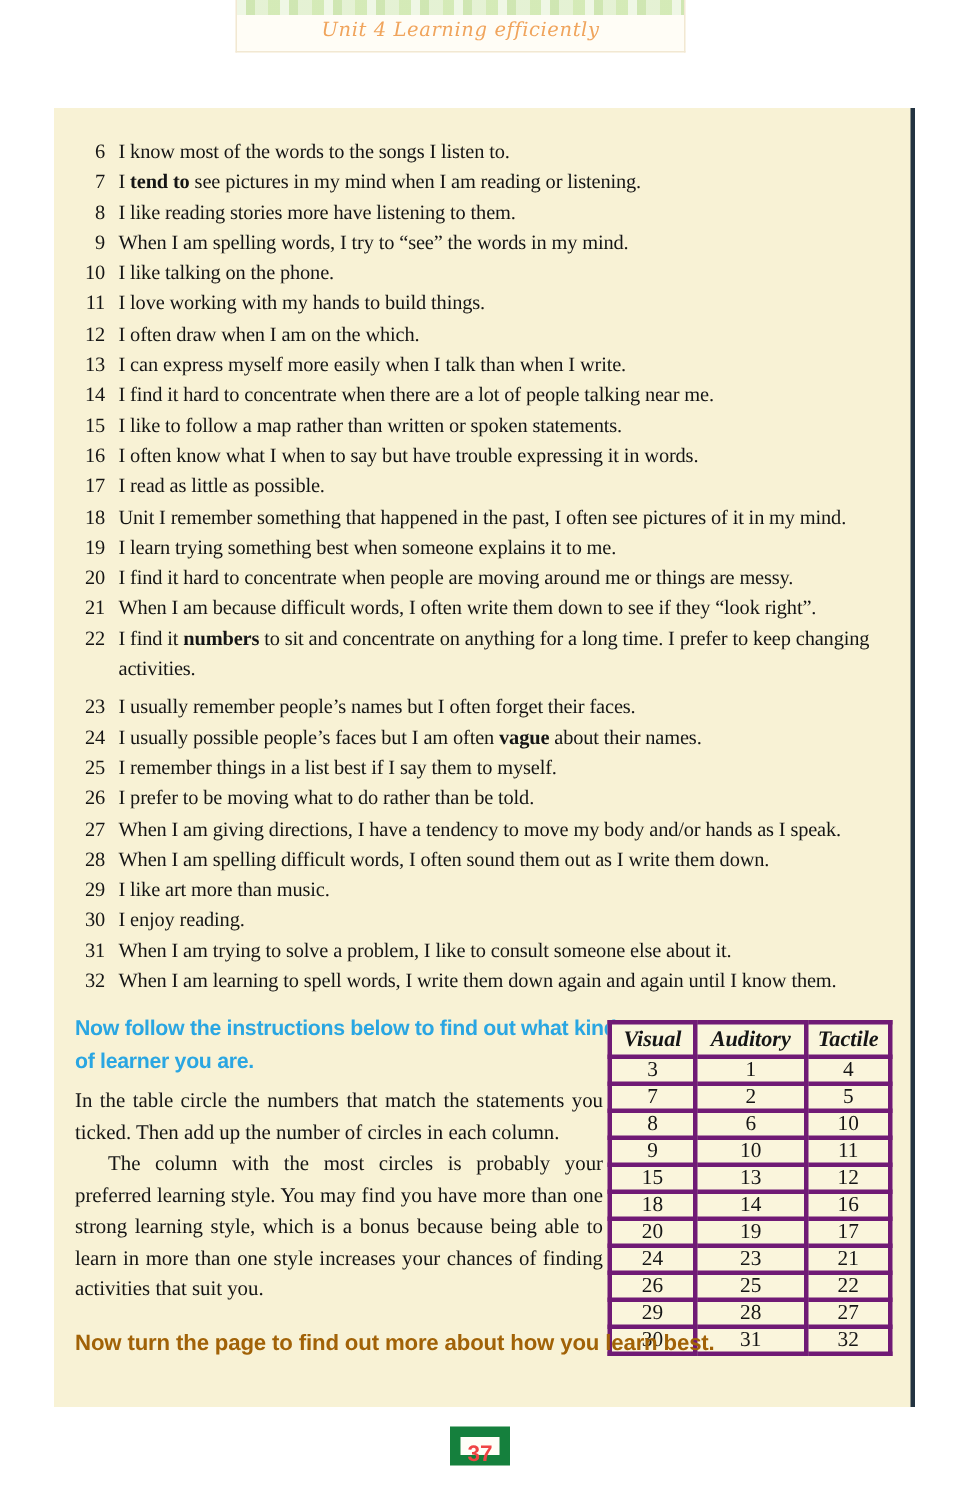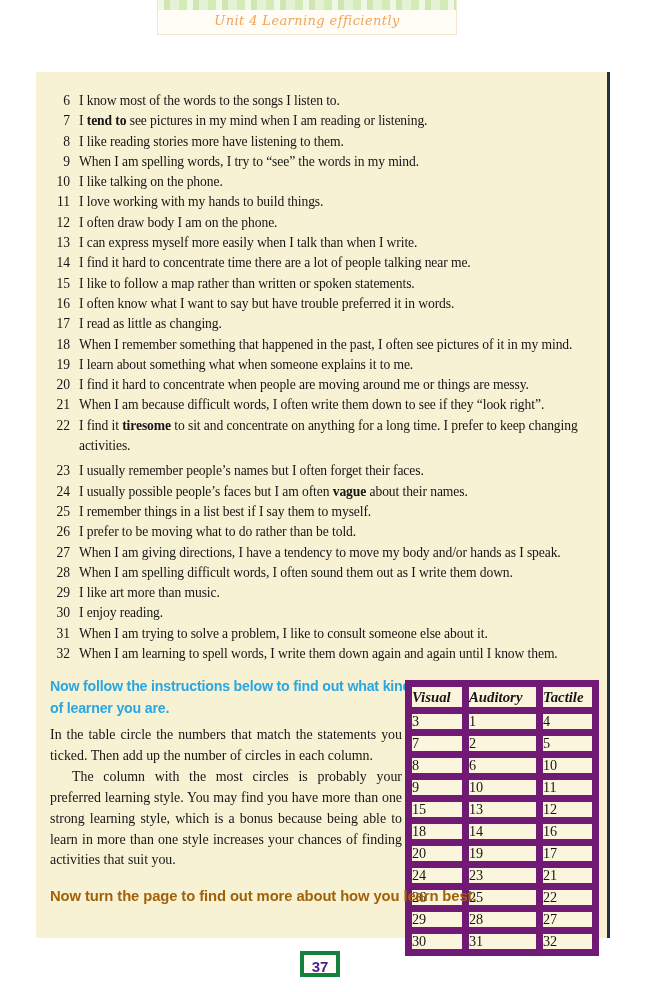--- a/index.html
+++ b/index.html
@@ -58,43 +58,43 @@
   }
   .para-indent{text-indent:22px;margin-top:1px;}
 
   
   .style-table{
     position:absolute;left:369px;top:608px;
     border-collapse:collapse;border:2px solid #1c1c1c;background:#faf5dc;
     table-layout:fixed;
   }
   .style-table th,.style-table td{
-    border:7px solid #701a75;text-align:left;padding:0;
+    border:3px solid #701a75;text-align:center;padding:0;
   }
   .style-table th{
     font-family:"Liberation Serif", serif;font-style:italic;font-weight:bold;
     font-size:14.8px;height:20px;
   }
   .style-table td{font-size:14.2px;height:15px;line-height:15px;}
   .col-visual{width:57px;}
   .col-auditory{width:74px;}
   .col-tactile{width:56px;}
 
   .turn-note{
     position:absolute;left:14px;top:816px;
     font-family:"Liberation Sans", sans-serif;font-weight:bold;
     font-size:14.8px;color:#a16207;white-space:nowrap;letter-spacing:-0.1px;
   }
 
   
   .page-num{
     position:absolute;left:300px;top:951px;width:40px;height:26px;
-    background:#fffef7;border:4px solid #15803d;box-sizing:border-box;
+    background:#fffef7;border:7px solid #15803d;box-sizing:border-box;
     text-align:center;line-height:24px;
-    font-family:"Liberation Sans", sans-serif;font-weight:bold;font-size:15px;color:#4c1d95;
+    font-family:"Liberation Sans", sans-serif;font-weight:bold;font-size:15px;color:#ef4444;
   }
 </style>
 </head>
 <body>
 
 <div class="canvas">
 
   <div class="unit-header">
     <div class="green-band"></div>
     <div class="unit-title">Unit 4 Learning efficiently</div>
@@ -122,61 +122,61 @@
         <li class="q-item">
           <span class="q-num">10</span>
           <span class="q-text"><span>I like talking on the phone.</span><b></b><span></span></span>
         </li>
         <li class="q-item">
           <span class="q-num">11</span>
           <span class="q-text"><span>I love working with my hands to build things.</span><b></b><span></span></span>
         </li>
         <li class="q-item">
           <span class="q-num">12</span>
-          <span class="q-text"><span>I often draw body I am on the phone.</span><b></b><span></span></span>
+          <span class="q-text"><span>I often draw when I am on the which.</span><b></b><span></span></span>
         </li>
         <li class="q-item">
           <span class="q-num">13</span>
           <span class="q-text"><span>I can express myself more easily when I talk than when I write.</span><b></b><span></span></span>
         </li>
         <li class="q-item">
           <span class="q-num">14</span>
-          <span class="q-text"><span>I find it hard to concentrate time there are a lot of people talking near me.</span><b></b><span></span></span>
+          <span class="q-text"><span>I find it hard to concentrate when there are a lot of people talking near me.</span><b></b><span></span></span>
         </li>
         <li class="q-item">
           <span class="q-num">15</span>
           <span class="q-text"><span>I like to follow a map rather than written or spoken statements.</span><b></b><span></span></span>
         </li>
         <li class="q-item">
           <span class="q-num">16</span>
-          <span class="q-text"><span>I often know what I want to say but have trouble preferred it in words.</span><b></b><span></span></span>
+          <span class="q-text"><span>I often know what I when to say but have trouble expressing it in words.</span><b></b><span></span></span>
         </li>
         <li class="q-item">
           <span class="q-num">17</span>
-          <span class="q-text"><span>I read as little as changing.</span><b></b><span></span></span>
+          <span class="q-text"><span>I read as little as possible.</span><b></b><span></span></span>
         </li>
         <li class="q-item">
           <span class="q-num">18</span>
-          <span class="q-text"><span>When I remember something that happened in the past, I often see pictures of it in my mind.</span><b></b><span></span></span>
+          <span class="q-text"><span>Unit I remember something that happened in the past, I often see pictures of it in my mind.</span><b></b><span></span></span>
         </li>
         <li class="q-item">
           <span class="q-num">19</span>
-          <span class="q-text"><span>I learn about something what when someone explains it to me.</span><b></b><span></span></span>
+          <span class="q-text"><span>I learn trying something best when someone explains it to me.</span><b></b><span></span></span>
         </li>
         <li class="q-item">
           <span class="q-num">20</span>
           <span class="q-text"><span>I find it hard to concentrate when people are moving around me or things are messy.</span><b></b><span></span></span>
         </li>
         <li class="q-item">
           <span class="q-num">21</span>
           <span class="q-text"><span>When I am because difficult words, I often write them down to see if they “look right”.</span><b></b><span></span></span>
         </li>
         <li class="q-item">
           <span class="q-num">22</span>
-          <span class="q-text"><span>I find it </span><b>tiresome</b><span> to sit and concentrate on anything for a long time. I prefer to keep changing activities.</span></span>
+          <span class="q-text"><span>I find it </span><b>numbers</b><span> to sit and concentrate on anything for a long time. I prefer to keep changing activities.</span></span>
         </li>
         <li class="q-item">
           <span class="q-num">23</span>
           <span class="q-text"><span>I usually remember people’s names but I often forget their faces.</span><b></b><span></span></span>
         </li>
         <li class="q-item">
           <span class="q-num">24</span>
           <span class="q-text"><span>I usually possible people’s faces but I am often </span><b>vague</b><span> about their names.</span></span>
         </li>
         <li class="q-item">

